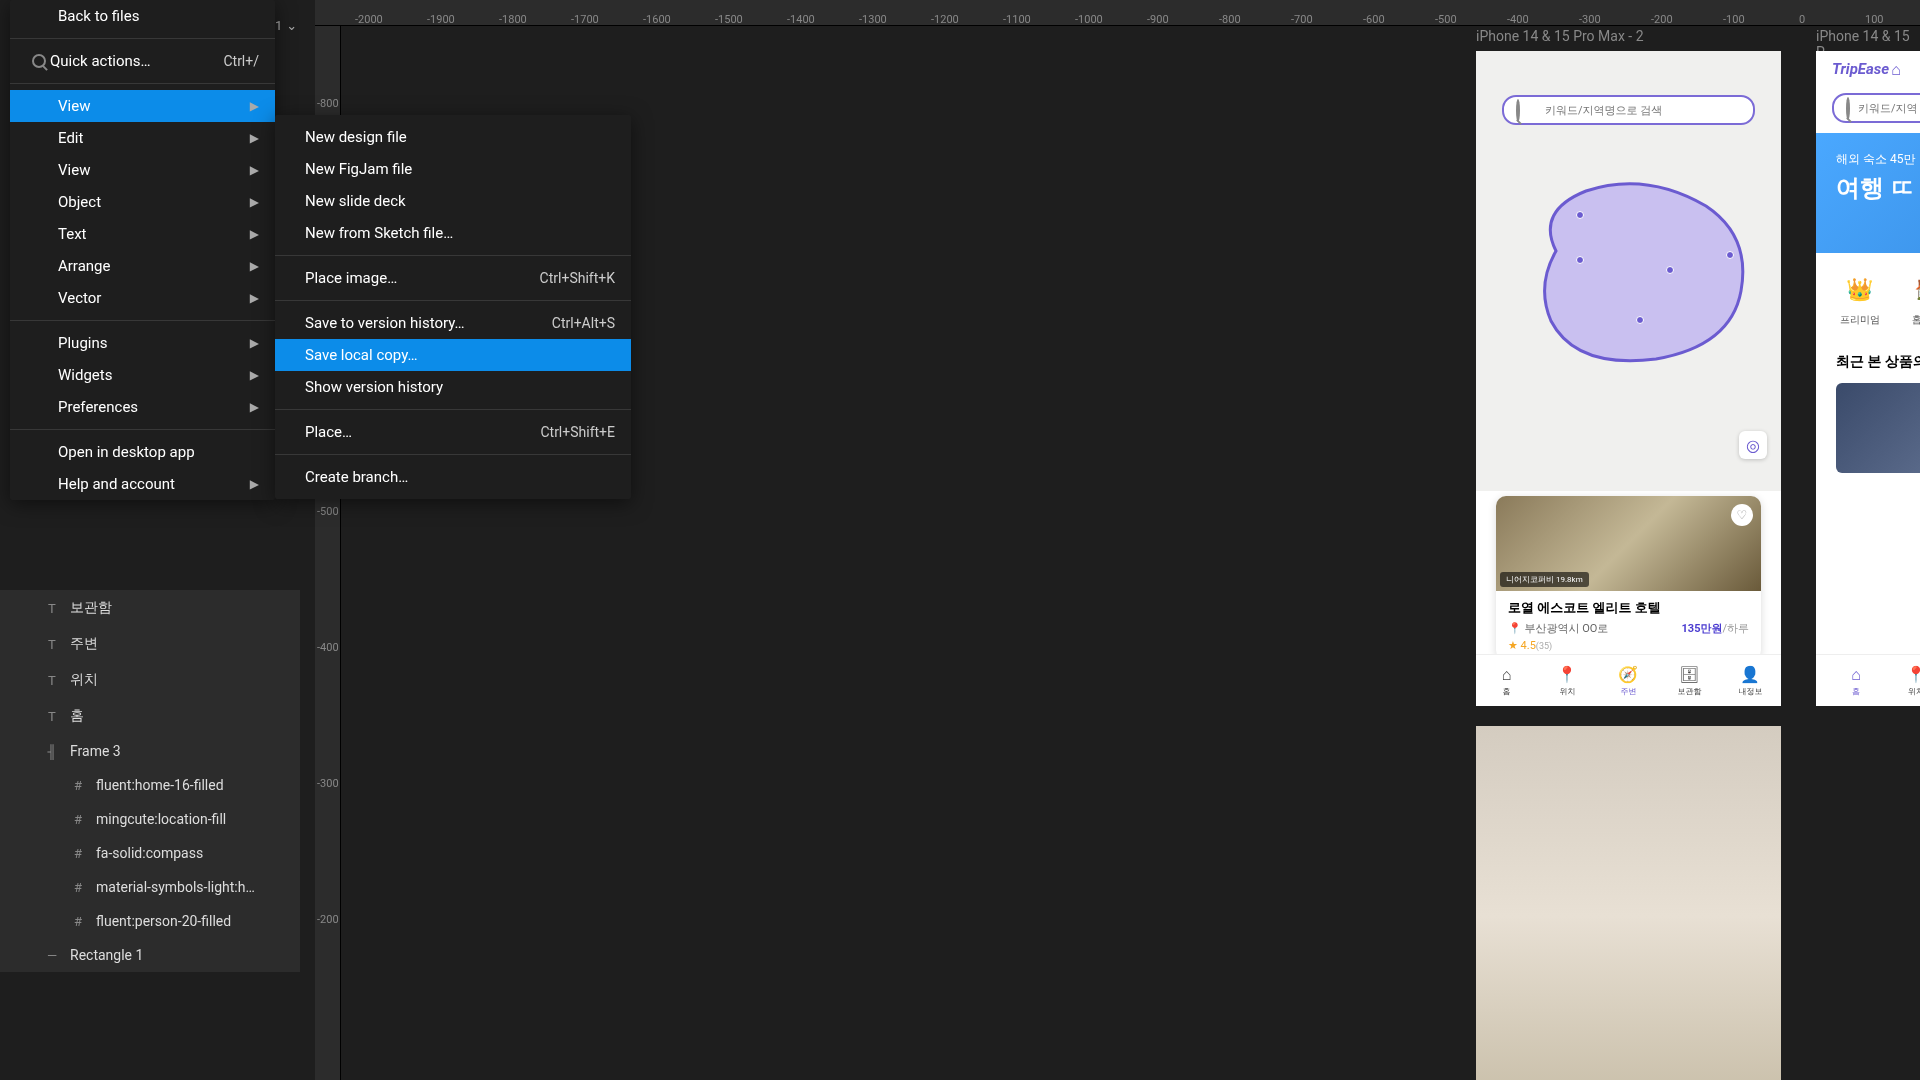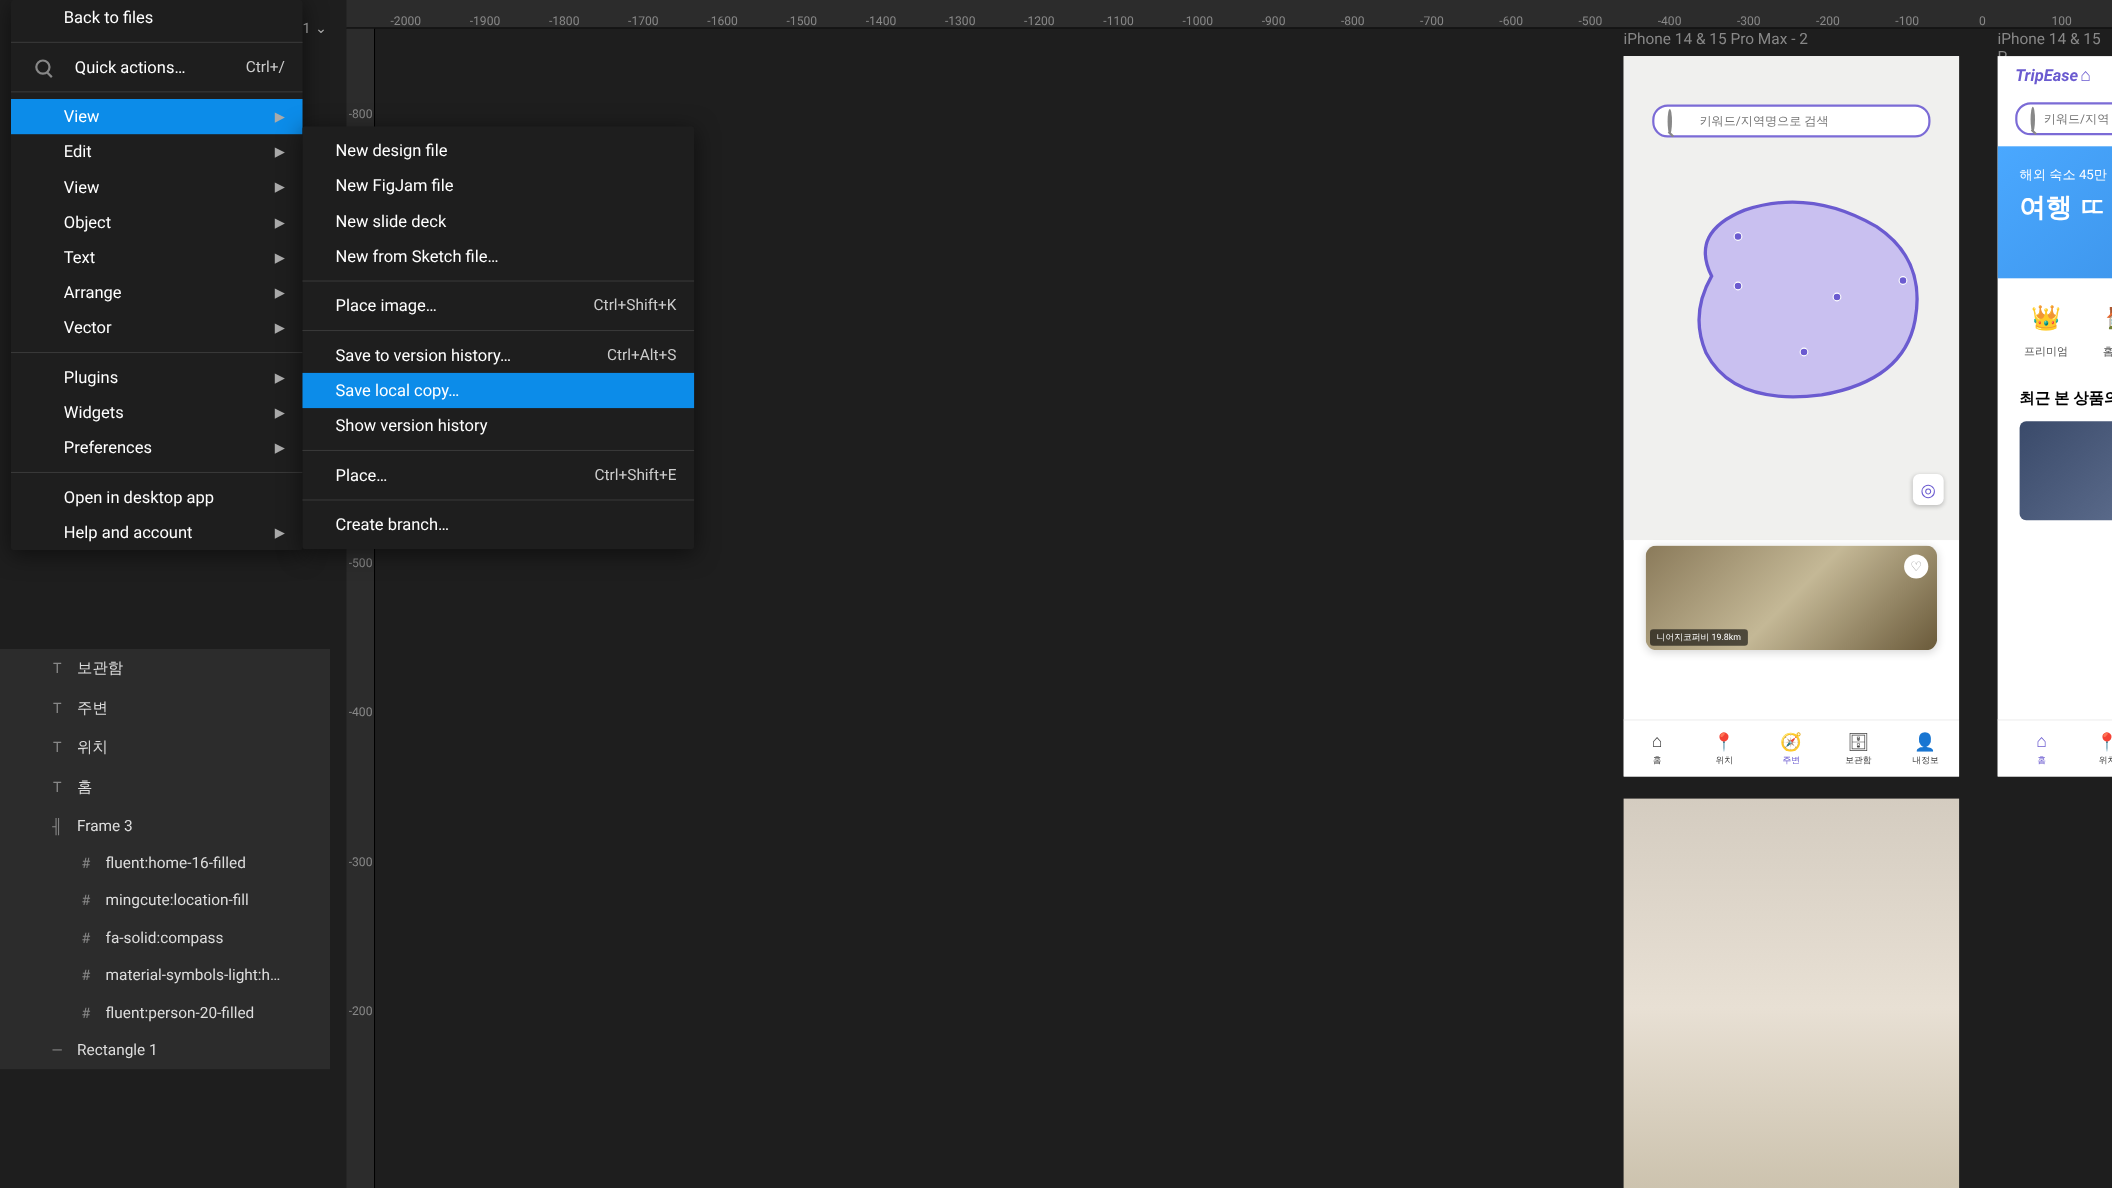--- a/index.html
+++ b/index.html
@@ -150,20 +150,28 @@
         <span class="dot" style="top:80px;left:200px"></span>
         <span class="dot" style="top:145px;left:110px"></span>
       </div>
       <div class="locate-btn">◎</div>
     </div>
     <div class="card">
       <div class="card-img">
         <span class="badge">니어지코퍼비 19.8km</span>
         <span class="heart">♡</span>
       </div>
+      <div class="card-body">
+        <div class="card-title">로열 에스코트 엘리트 호텔</div>
+        <div class="card-row">
+          <span class="card-loc">📍 <span>부산광역시 OO로</span></span>
+          <span class="card-price"><span>135만원</span><span class="per">/하루</span></span>
+        </div>
+        <div class="card-rating">★ <span>4.5</span><span class="count">(35)</span></div>
+      </div>
     </div>
     <div class="tabbar">
       <div class="tab">
           <span class="ticon">⌂</span>
           <span>홈</span>
         </div>
       <div class="tab">
           <span class="ticon">📍</span>
           <span>위치</span>
         </div>
@@ -229,21 +237,21 @@
     <span>1</span>
     <span>⌄</span>
   </div>
 
 <div class="menu1">
   <div class="menu-item back">
       <span>Back to files</span>
     </div>
   <div class="menu-sep"></div>
   <div class="menu-item">
-    <span style="display:flex;align-items:center;gap:22px;margin-left:-26px;">
+    <span style="display:flex;align-items:center;gap:4px;margin-left:-26px;">
         <span class="search-ico"></span>
         <span>Quick actions…</span>
       </span>
     <span class="menu-shortcut">Ctrl+/</span>
   </div>
   <div class="menu-sep"></div>
   <div class="menu-item highlighted">
       <span>View</span>
       <span class="chevron">▶</span>
     </div>

